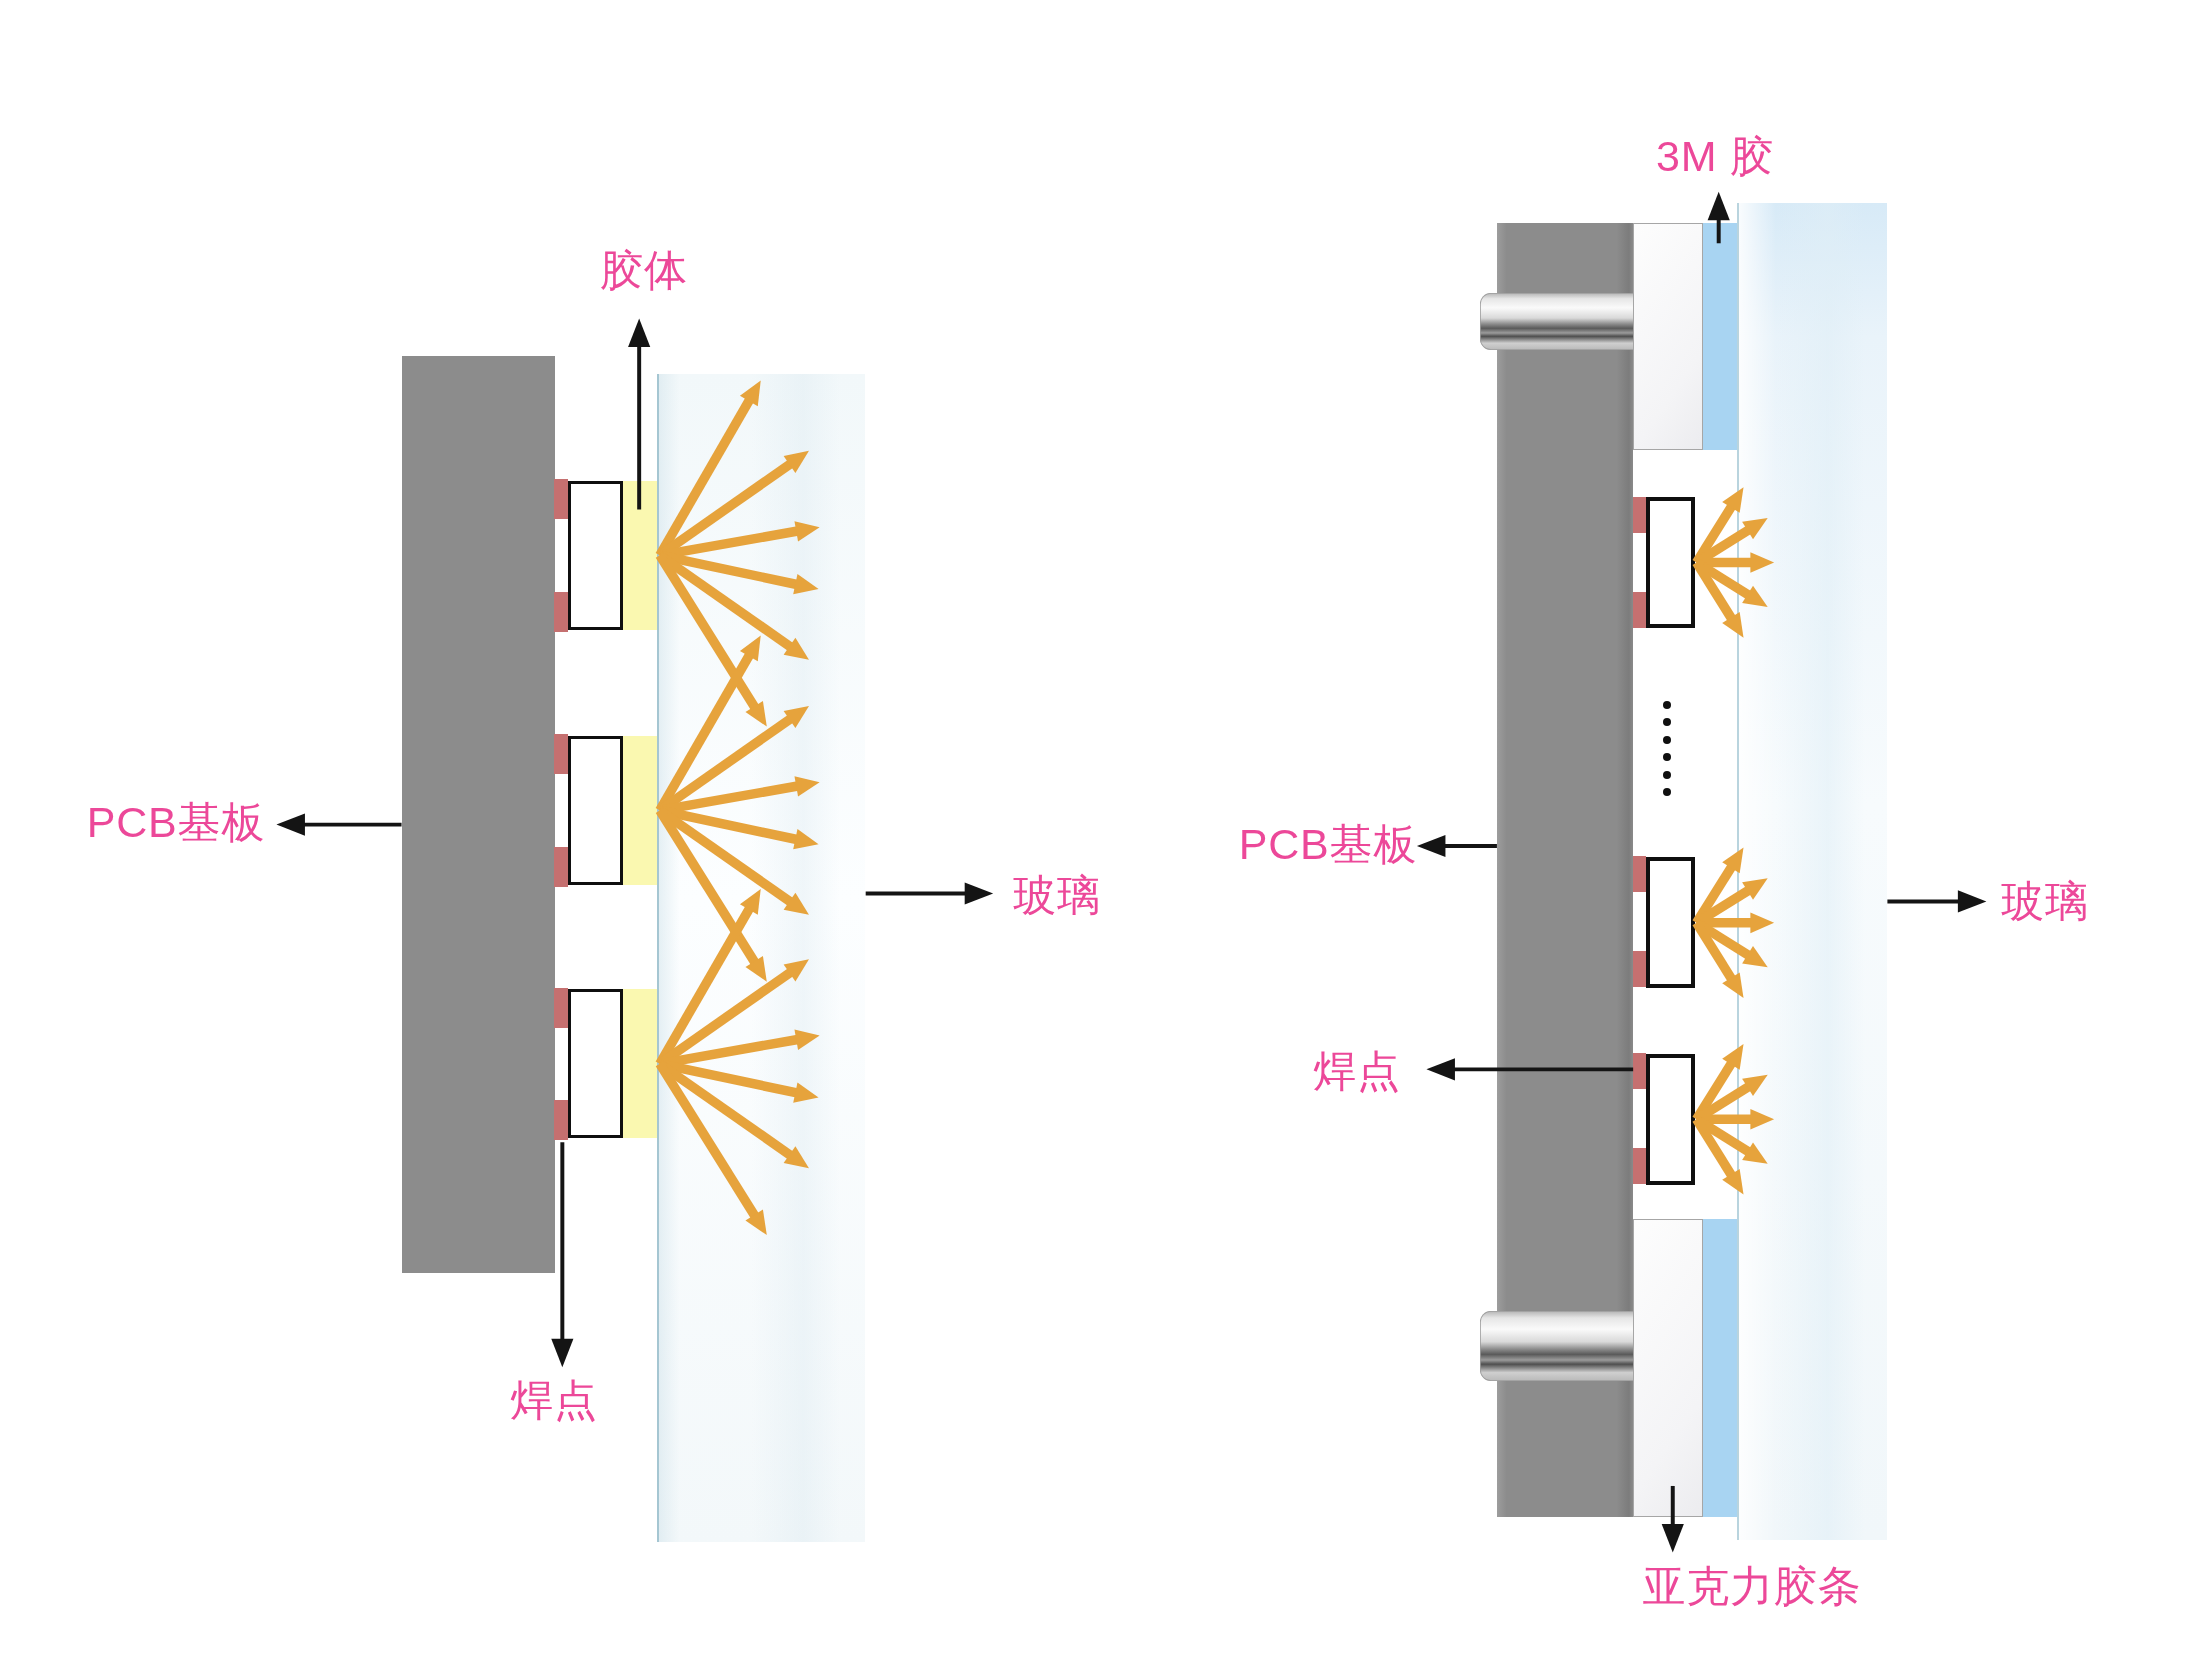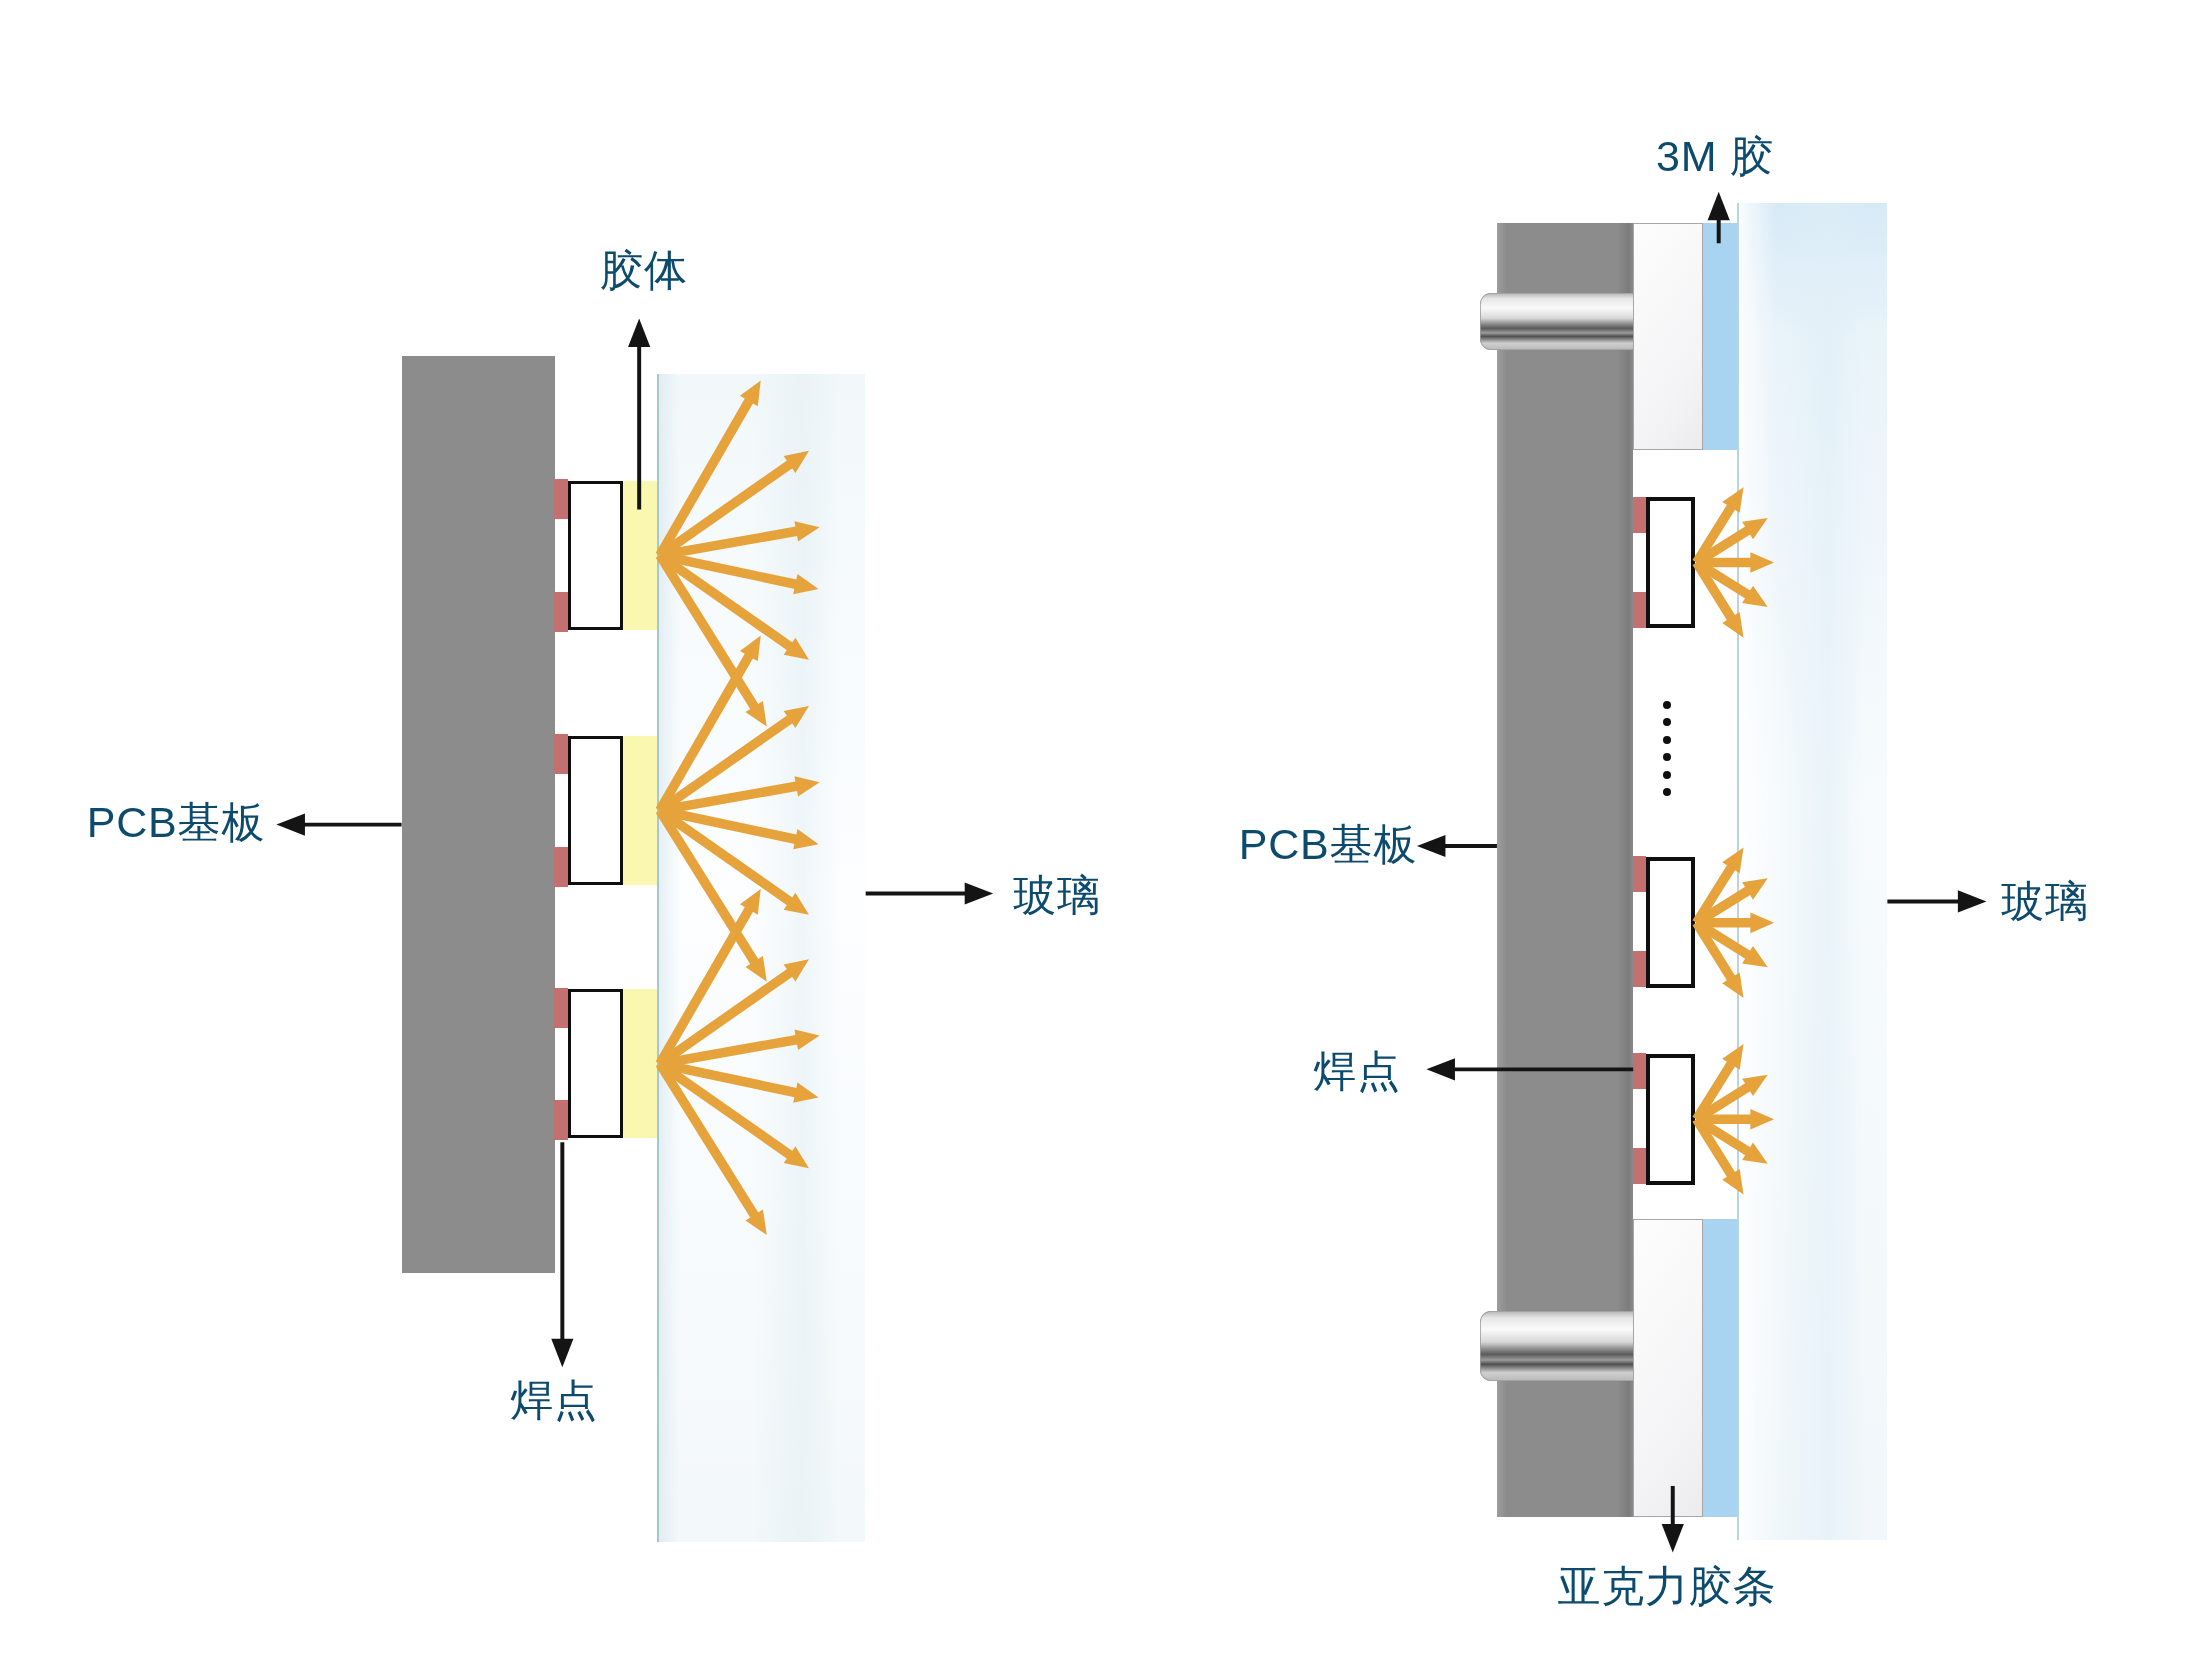--- a/index.html
+++ b/index.html
@@ -18,21 +18,21 @@
         background:linear-gradient(180deg,#b4b4b4 0%,#e6e6e6 10%,#fafafa 26%,#d9d9d9 44%,#8f8f8f 54%,#5a5a5a 62%,#9b9b9b 70%,#4f4f4f 76%,#cfcfcf 88%,#b9b9b9 100%);
         box-shadow:inset 0 0 0 0.8px #9d9d9d;}
   .spacer{background:linear-gradient(125deg,#fdfdfd 0%,#f4f4f6 70%,#ececef 100%);
           border:1.6px solid #a6a6a6;box-sizing:border-box;}
   .tape{background:var(--tape_blue);}
   .ledbody{background:var(--led_fill);border-style:solid;border-color:#0f0f0f;box-sizing:border-box;}
   .pad{background:var(--pad);}
   .glue{background:var(--glue);}
   .dot{position:absolute;background:#0f0f0f;border-radius:50%;}
   .lbl{position:absolute;transform:translate(-50%,-50%);font-size:43px;line-height:1;
-       color:#0c4a6e;white-space:nowrap;letter-spacing:0.8px;}
+       color:#ec4899;white-space:nowrap;letter-spacing:0.8px;}
   svg.arrow-layer{position:absolute;left:0;top:0;}
 </style>
 </head>
 <body>
 
 <div class="canvas">
 
   <div class="shape pcb-l" style="left: 402px; top: 356px; width: 153px; height: 917px;"></div>
   <div class="shape glass-l" style="left: 657px; top: 374px; width: 206px; height: 1168px;"></div>
 
@@ -248,15 +248,15 @@
 
   <div class="lbl" style="left:644px;top:270px">胶体</div>
   <div class="lbl" style="left:176px;top:822px">PCB基板</div>
   <div class="lbl" style="left:1057px;top:895px">玻璃</div>
   <div class="lbl" style="left:554px;top:1400px">焊点</div>
 
   <div class="lbl" style="left:1715px;top:156px">3M 胶</div>
   <div class="lbl" style="left:1328px;top:844px">PCB基板</div>
   <div class="lbl" style="left:1357px;top:1071px">焊点</div>
   <div class="lbl" style="left:2045px;top:901px">玻璃</div>
-  <div class="lbl" style="left:1667px;top:1586px">亚克力胶条</div>
+  <div class="lbl" style="left:1752px;top:1586px">亚克力胶条</div>
 </div>
 
 
 </body></html>

